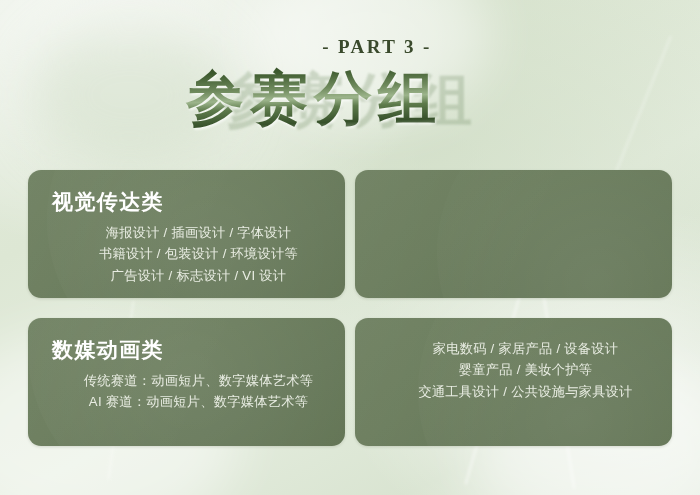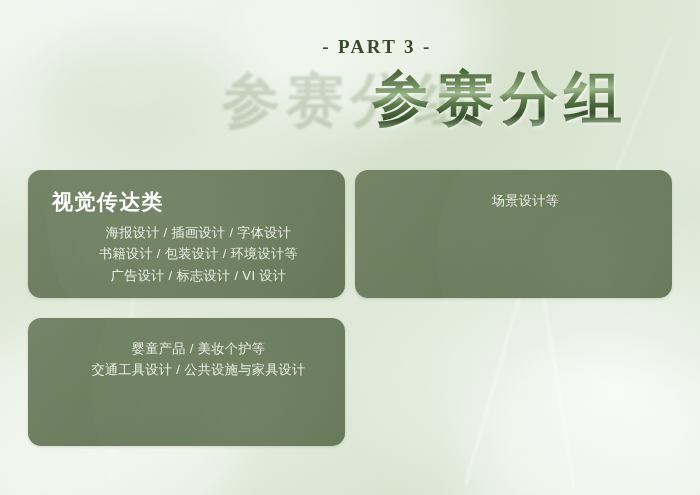--- a/index.html
+++ b/index.html
@@ -61,21 +61,21 @@
     color: #3a4a2c;
     font-family: "Liberation Serif", "DejaVu Serif", serif;
     padding-left: 27px;
   }
 
   .main-title {
     position: absolute;
     top: 66px;
     left: 0;
     width: 628px;
-    text-align: right;
+    text-align: center;
     font-size: 58px;
     font-weight: bold;
     letter-spacing: 6px;
     font-family: "Liberation Sans", "DejaVu Sans", sans-serif;
     background: linear-gradient(178deg,
         #2f4524 0%,
         #3d5a2e 18%,
         #6f8a5d 38%,
         #9cb48b 50%,
         #5d7a4b 60%,
@@ -207,29 +207,38 @@
           <div class="card-line">海报设计 / 插画设计 / 字体设计</div>
           <div class="card-line">书籍设计 / 包装设计 / 环境设计等</div>
           <div class="card-line">广告设计 / 标志设计 / VI 设计</div>
         </div>
       </div>
     </div>
 
     <div class="card c2">
       <div class="card-inner">
         <div class="card-lines">
-          <div class="card-line">场景设计等</div>
-        </div>
-      </div>
-    </div>
-
+        </div>
+      </div>
+    </div>
+
+    <div class="card c3">
+      <div class="card-inner">
+        <div class="card-title">数媒动画类</div>
+        <div class="card-lines">
+          <div class="card-line">传统赛道：动画短片、数字媒体艺术等</div>
+          <div class="card-line">AI 赛道：动画短片、数字媒体艺术等</div>
+        </div>
+      </div>
+    </div>
 
     <div class="card c4">
       <div class="card-inner">
         <div class="card-lines">
+          <div class="card-line">家电数码 / 家居产品 / 设备设计</div>
           <div class="card-line">婴童产品 / 美妆个护等</div>
           <div class="card-line">交通工具设计 / 公共设施与家具设计</div>
         </div>
       </div>
     </div>
 
   </div>
 </div>
 
 </body></html>

